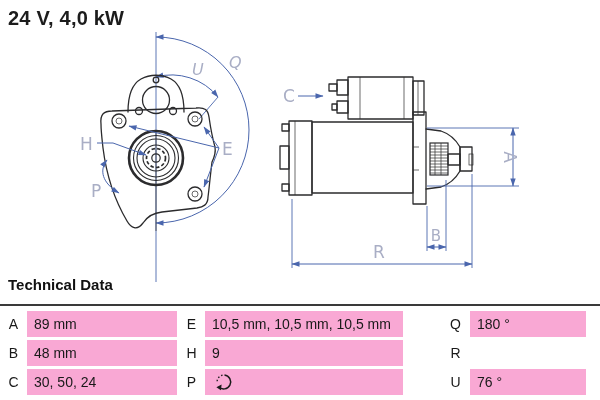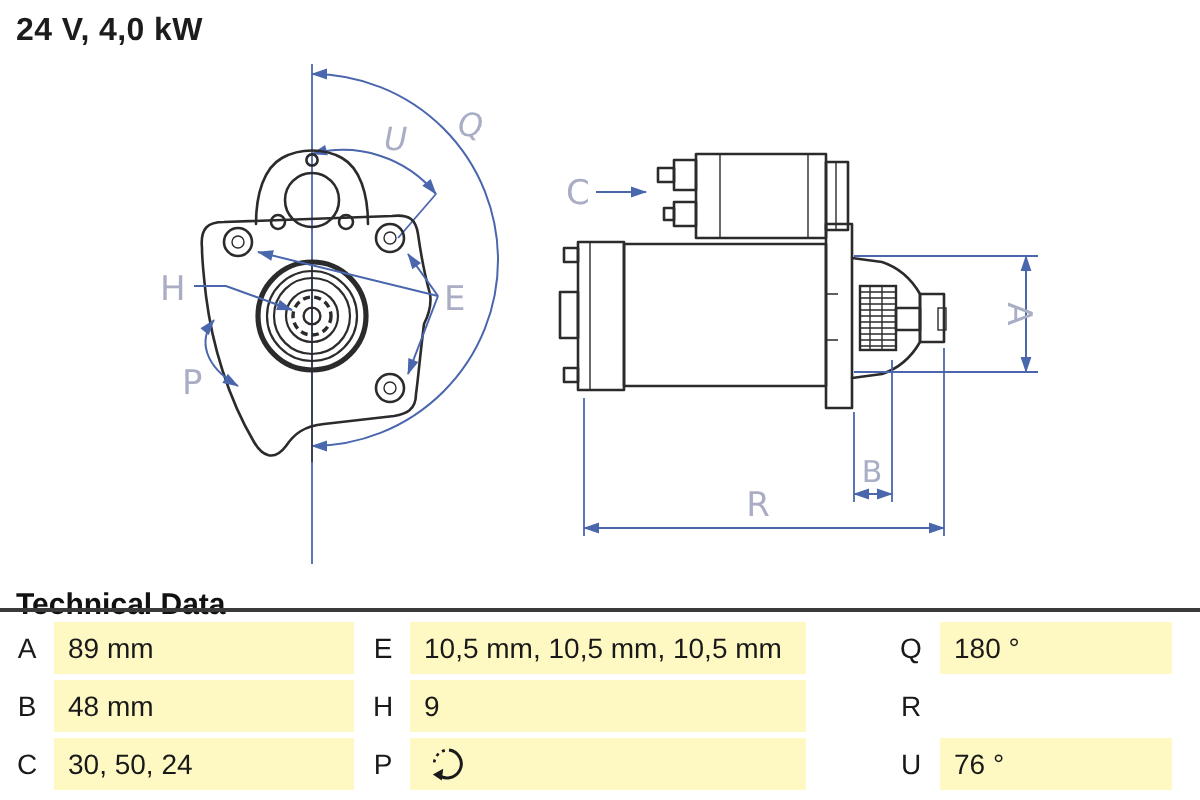--- a/index.html
+++ b/index.html
@@ -1,32 +1,32 @@
 <!DOCTYPE html>
 <html><head>
 <meta charset="utf-8">
 <style>
   html,body{margin:0;padding:0}
   body{width:600px;height:400px;background:#ffffff;font-family:"Liberation Sans",sans-serif;position:relative;overflow:hidden}
   #screen{position:absolute;left:0;top:0;width:600px;height:400px}
-  .title{position:absolute;left:8px;top:7px;font-size:16px;font-weight:bold;color:#1c1c1c;letter-spacing:.2px}
+  .title{position:absolute;left:8px;top:7px;font-size:20px;font-weight:bold;color:#1c1c1c;letter-spacing:.2px}
   svg.draw{position:absolute;left:0;top:0}
   .ln{stroke:#2b2b2d;fill:none;stroke-width:1.3;stroke-linejoin:round;stroke-linecap:round}
   .lt{stroke:#2b2b2d;fill:none;stroke-width:.7}
   .dim{stroke:#4a66ad;fill:none;stroke-width:1}
   .cl{stroke:#4a66ad;fill:none;stroke-width:.9}
   .lbl{fill:#a9aec5;font-family:"DejaVu Sans",sans-serif;font-size:17px}
   .lbl-i{font-style:italic;font-size:16px}
-  .td-head{position:absolute;left:8px;top:294px;font-size:15px;font-weight:bold;color:#111}
+  .td-head{position:absolute;left:8px;top:276px;font-size:15px;font-weight:bold;color:#111}
   .td-rule{position:absolute;left:0;top:304px;width:600px;height:2px;background:#3a3a3a}
   .row{position:absolute;left:0;width:600px;height:26px}
   .r1{top:311px}.r2{top:340px}.r3{top:369px}
   .cell{position:absolute;top:0;height:26px;display:flex;align-items:center;font-size:14px;color:#191919}
   .key{justify-content:center;background:#ffffff}
-  .val{background:#fef9c3;padding-left:7px;box-sizing:border-box;white-space:nowrap}
+  .val{background:#f9a8d4;padding-left:7px;box-sizing:border-box;white-space:nowrap}
   .k1{left:2px;width:23px}.v1{left:27px;width:150px}
   .k2{left:178px;width:27px}.v2{left:205px;width:198px}
   .k3{left:441px;width:29px}.v3{left:470px;width:116px}
   .p-icon{margin-left:2px}
 </style>
 </head>
 <body>
 
 <div id="screen">
 

